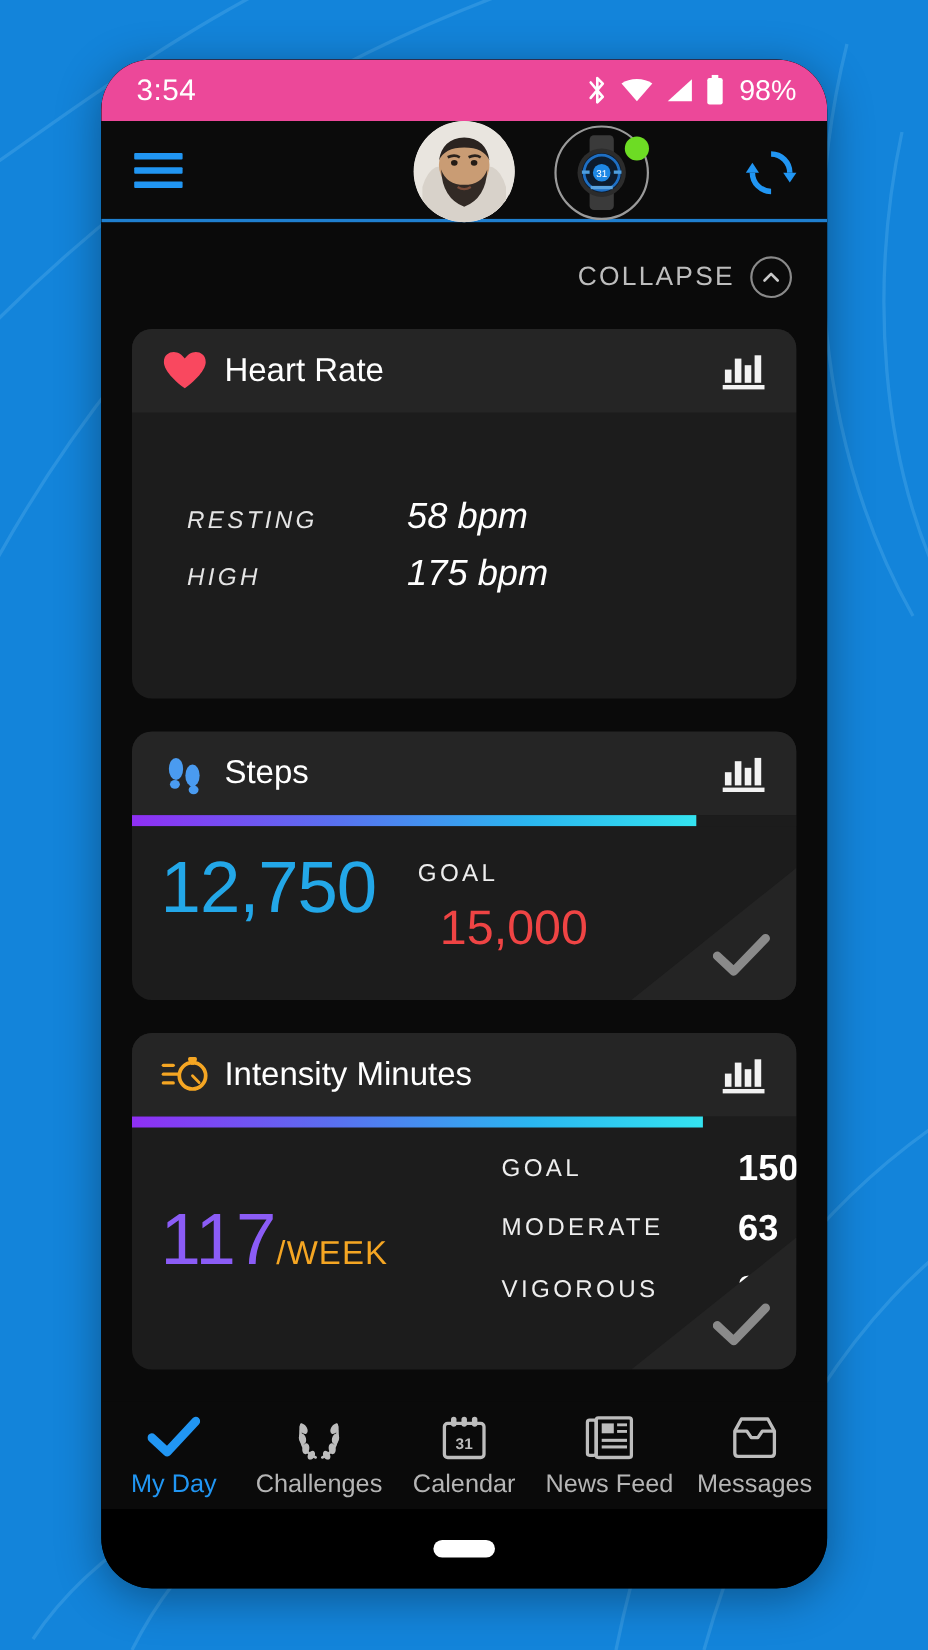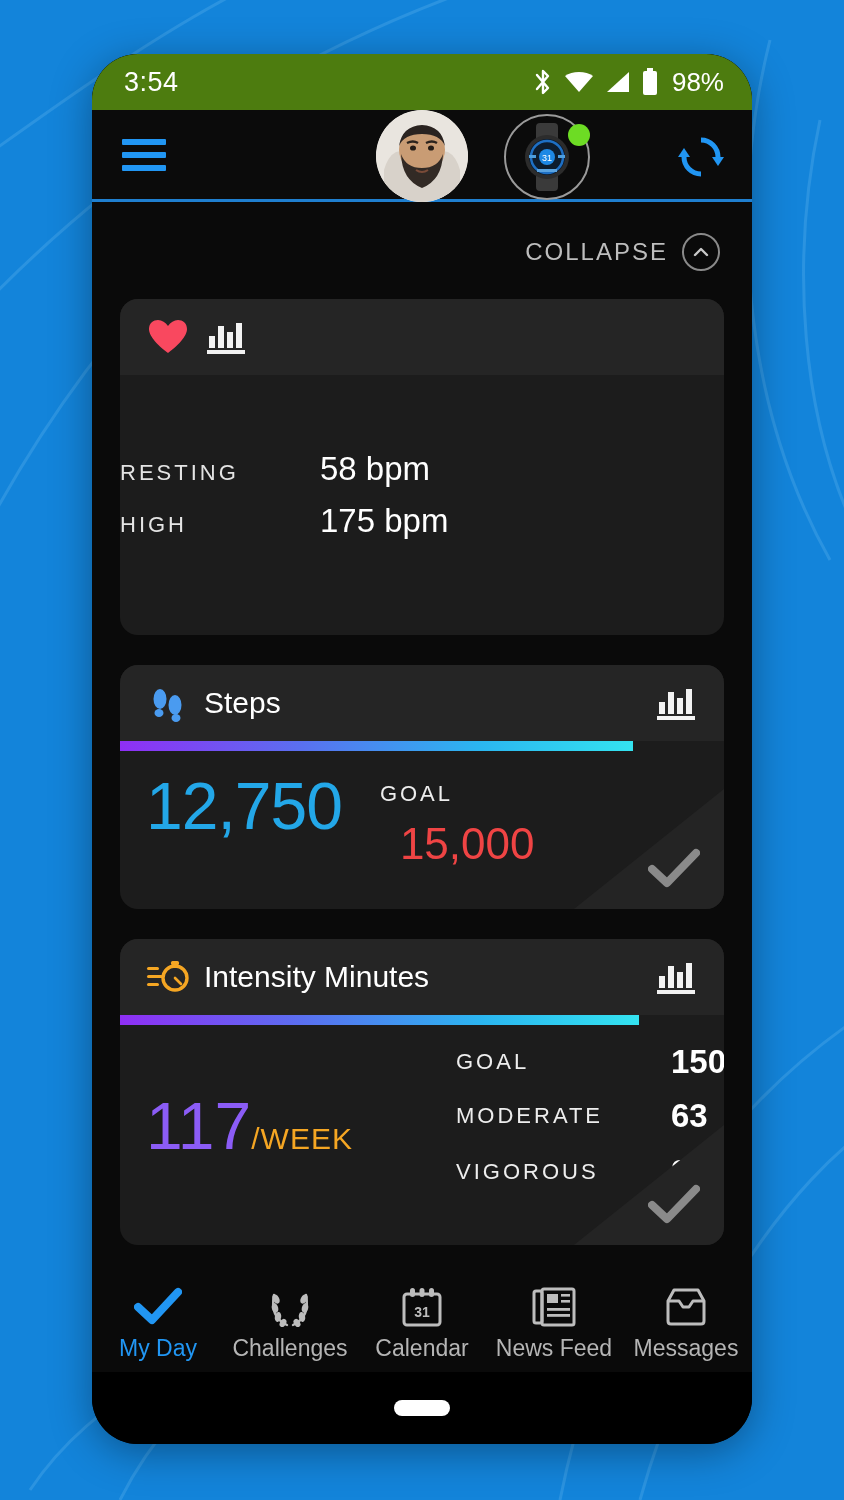--- a/index.html
+++ b/index.html
@@ -33,21 +33,21 @@
     background: #0a0a0a;
     overflow: hidden;
   }
 
   
   .statusbar {
     height: 56px;
     display: flex; align-items: center;
     justify-content: space-between;
     padding: 0 28px 0 32px;
-    background: #4d7c0f;
+    background: #ec4899;
     text-align: right;
   }
   .status-time { color: #fff; font-size: 27px; letter-spacing: .5px; }
   .status-icons { display: flex; align-items: center; gap: 11px; }
   .status-icons svg { display: block; }
   .status-batt { color: #fff; font-size: 26px; font-weight: 500; margin-left: 3px; }
 
   
   .appbar {
     height: 92px;
@@ -143,21 +143,21 @@
 
   
   .hr-body { display: flex; align-items: center; padding: 16px 0 22px 0; position: relative; height: 260px; }
   .hr-gauge { width: 230px; margin-left: 36px; position: relative; }
   .hr-value {
     position: absolute; left: 0; right: 0; top: 50%;
     transform: translateY(-50%);
     text-align: center; color: #fff; font-size: 58px;
     padding-left: 14px;
   }
-  .hr-stats { flex: 1; }
+  .hr-stats { margin-left: 50px; flex: 1; font-style: italic; }
   .hr-row { display: flex; align-items: baseline; margin-bottom: 14px; }
   .hr-lab { color: #e4e4e4; font-size: 22px; letter-spacing: 3px; width: 200px; }
   .hr-val { color: #fff; font-size: 33px; font-weight: 500; }
 
   
   .steps-body { display: flex; align-items: flex-start; padding: 22px 26px 40px 26px; position: relative; }
   .steps-big { color: #23a7e8; font-size: 66px; font-weight: 400; letter-spacing: -1px; line-height: 1; }
   .steps-goal { margin-left: 38px; padding-top: 8px; }
   .goal-lab { color: #ededed; font-size: 22px; letter-spacing: 3px; margin-bottom: 12px; }
   .goal-val { color: #ef4444; font-size: 44px; font-weight: 500; margin-left: 20px; }
@@ -310,20 +310,21 @@
         </div>
       </div>
 
       <div class="card">
         <div class="card-head">
           <div class="card-icon">
             <svg width="40" height="36" viewBox="0 0 40 36">
               <path d="M20 34 C4 22 1 14 1 10 C1 4 5.5 1 10 1 C14 1 17.5 3.5 20 7 C22.5 3.5 26 1 30 1 C34.5 1 39 4 39 10 C39 14 36 22 20 34 Z" fill="#f9485f"></path>
             </svg>
           </div>
+          <div class="card-title">Heart Rate</div>
           <div class="chart-btn">
             <svg width="40" height="36" viewBox="0 0 40 36">
               <rect x="3" y="17" width="6" height="12" fill="#f2f2f2"></rect>
               <rect x="12" y="7" width="6" height="22" fill="#f2f2f2"></rect>
               <rect x="21" y="13" width="6" height="16" fill="#f2f2f2"></rect>
               <rect x="30" y="4" width="6" height="25" fill="#f2f2f2"></rect>
               <rect x="1" y="31" width="38" height="4" fill="#f2f2f2"></rect>
             </svg>
           </div>
         </div>

